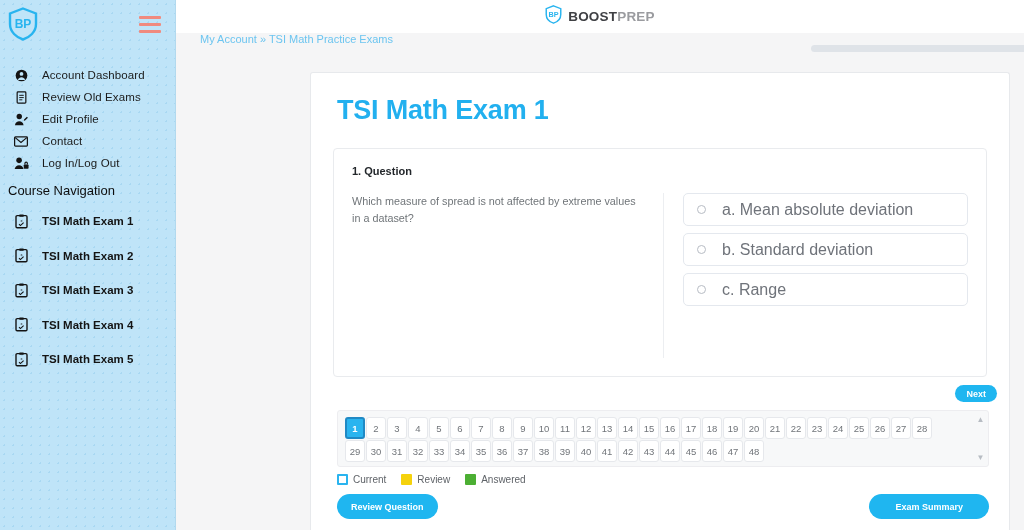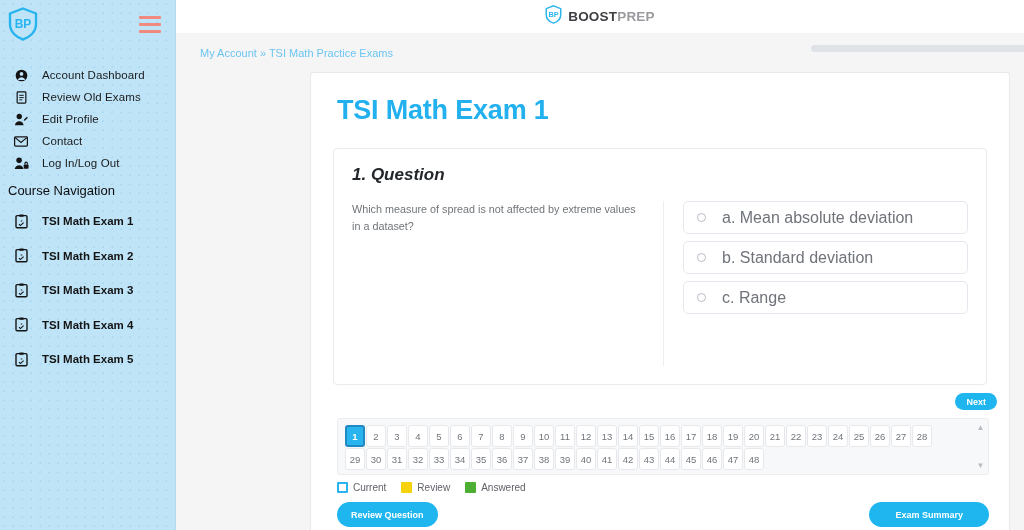--- a/index.html
+++ b/index.html
@@ -58,21 +58,21 @@
   .main { flex: 1; height: 530px; background: #f5f5f6; position: relative; overflow: hidden; }
 
   .topbar { height: 33px; background: #ffffff; width: 100%; position: relative; display: flex; align-items: center; justify-content: center; }
   .logo-wrap { display: flex; align-items: center; gap: 6px; }
   .logo-text { font-size: 13.5px; font-weight: bold; letter-spacing: .2px; }
   .logo-text .b1 { color: #3f4044; }
   .logo-text .b2 { color: #9a9b9f; }
 
   .crumbbar { position: relative; height: 39px; }
   .crumb {
-    position: absolute; left: 24px; top: 14px;
+    position: absolute; left: 24px; top: 0;
     font-size: 11px; color: #6cc5f0; cursor: pointer;
   }
   .htrack {
     position: absolute; left: 635px; top: 12px; width: 420px; height: 7px;
     background: #dfe3e8; border-radius: 4px;
   }
 
   
   .card {
     position: absolute; left: 134px; top: 72px;
@@ -86,21 +86,21 @@
     font-size: 27px; font-weight: bold; color: #22b0ef;
     padding: 22px 26px 0 26px; letter-spacing: -.2px;
   }
 
   .qbox {
     margin: 22px 22px 0 22px;
     border: 1px solid #e9ebee; border-radius: 4px;
     padding: 16px 18px 18px 18px;
     position: relative;
   }
-  .qnum { font-size: 17px; font-weight: bold; color: #23272b; margin-bottom: 16px; font-style: italic; }
+  .qnum { font-size: 11px; font-weight: bold; color: #23272b; margin-bottom: 16px; }
 
   .qrow { display: flex; }
   .qtext {
     width: 312px; flex: 0 0 312px;
     font-size: 10.8px; color: #707579; line-height: 1.55;
     padding-right: 18px;
     border-right: 1px solid #eceef1;
     min-height: 165px;
   }
   .answers { flex: 1; padding-left: 19px; }

